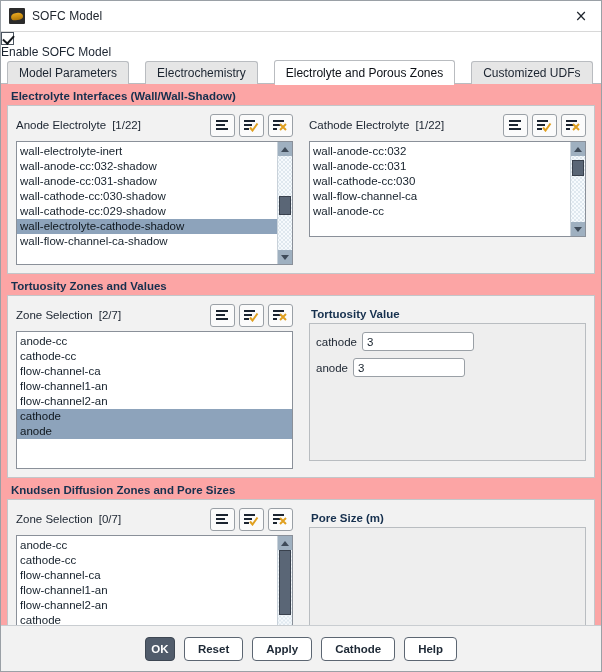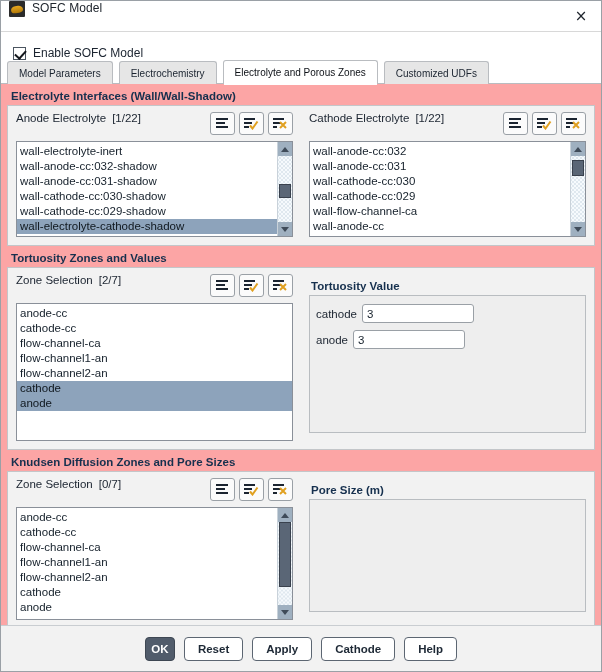--- a/index.html
+++ b/index.html
@@ -20,21 +20,21 @@
     border: 1px solid #9aa0a6;
     background: #f2f2f2;
     display: flex; flex-direction: column;
     position: relative;
   }
 
   
   .titlebar {
     height: 31px; min-height: 31px;
     background: #ffffff;
-    display: flex; 
+    display: flex; align-items: center;
     border-bottom: 1px solid #d8d8d8;
     padding-left: 8px;
   }
   .app-icon {
     width: 16px; height: 16px;
     margin-right: 7px;
     position: relative;
     flex: 0 0 auto;
   }
   .app-icon .ico-bg {
@@ -58,23 +58,23 @@
     width: 40px; height: 30px;
     display: flex; align-items: center; justify-content: center;
     font-size: 15px; color: #20262e;
     cursor: pointer;
     font-family: "DejaVu Sans", sans-serif;
   }
 
   
   .enable-row {
     height: 28px; min-height: 28px;
-    display: flex; align-items: flex-end;
-    padding-left: 12px;
-    background: #ffffff;
+    display: flex; align-items: flex-start;
+    background: #ffffff;
+    flex-direction: column;
   }
   .chk {
     width: 13px; height: 13px;
     border: 1px solid #4b5560;
     background: #ffffff;
     margin-right: 7px;
     position: relative;
     flex: 0 0 auto;
   }
   .chk.checked::after {
@@ -98,28 +98,28 @@
   }
   .tabstrip::after {
     content: "";
     position: absolute; left: 0; right: 0; bottom: 0;
     height: 1px; background: #b9bcc0;
   }
   .tab {
     height: 23px;
     padding: 0 11px;
     display: flex; align-items: center;
-    font-size: 10px;
+    font-size: 12px;
     color: #1b2430;
     background: #e6e6e6;
     border: 1px solid #b9bcc0;
     border-bottom: none;
     border-top-left-radius: 3px;
     border-top-right-radius: 3px;
-    margin-right: 6px;
+    margin-right: 16px;
     cursor: pointer;
     position: relative;
     z-index: 1;
     white-space: nowrap;
   }
   .tab.active {
     background: #ffffff;
     height: 24px;
     z-index: 3;
     color: #0d1117;
@@ -151,21 +151,21 @@
   }
   .panel-row { display: flex; }
 
   .halfbox {
     flex: 1 1 50%;
     padding: 6px 8px 8px 8px;
   }
   .halfbox + .halfbox { }
 
   .list-header {
-    display: flex; align-items: flex-start;
+    display: flex; align-items: center;
     height: 26px;
     margin-bottom: 3px;
   }
   .list-label {
     font-size: 11.5px; color: #1b2430;
     white-space: nowrap;
   }
   .list-count { margin-left: 6px; }
   .hdr-spacer { flex: 1 1 auto; }
 
@@ -361,21 +361,21 @@
             </span>
             <span class="iconbtn">
               <svg width="15" height="13" viewBox="0 0 15 13">
                   <rect x="0" y="1" width="11" height="2" fill="#1b2430"></rect>
                   <rect x="0" y="5" width="8" height="2" fill="#1b2430"></rect>
                   <rect x="0" y="9" width="4" height="2" fill="#1b2430"></rect>
                   <path d="M7 5 L13 11 M13 5 L7 11" stroke="#e0a020" stroke-width="2" fill="none"></path>
                 </svg>
             </span>
           </div>
-          <div class="listbox" style="height:96px">
+          <div class="listbox" style="height:124px">
             <div class="listitems">
               <div class="listitem">wall-electrolyte-inert</div>
               <div class="listitem">wall-anode-cc:032-shadow</div>
               <div class="listitem">wall-anode-cc:031-shadow</div>
               <div class="listitem">wall-cathode-cc:030-shadow</div>
               <div class="listitem">wall-cathode-cc:029-shadow</div>
               <div class="listitem sel">wall-electrolyte-cathode-shadow</div>
               <div class="listitem">wall-flow-channel-ca-shadow</div>
             </div>
             <div class="sbar">
@@ -419,21 +419,20 @@
                   <rect x="0" y="9" width="4" height="2" fill="#1b2430"></rect>
                   <path d="M7 5 L13 11 M13 5 L7 11" stroke="#e0a020" stroke-width="2" fill="none"></path>
                 </svg>
             </span>
           </div>
           <div class="listbox" style="height:96px">
             <div class="listitems">
               <div class="listitem">wall-anode-cc:032</div>
               <div class="listitem">wall-anode-cc:031</div>
               <div class="listitem">wall-cathode-cc:030</div>
-              <div class="listitem">wall-cathode-cc:029</div>
               <div class="listitem">wall-flow-channel-ca</div>
               <div class="listitem">wall-anode-cc</div>
             </div>
             <div class="sbar">
               <div class="sb-arrow up">
                   <span class="tri"></span>
                 </div>
               <div class="sb-track">
                 <div class="sb-thumb" style="top:6%;height:24%"></div>
               </div>

